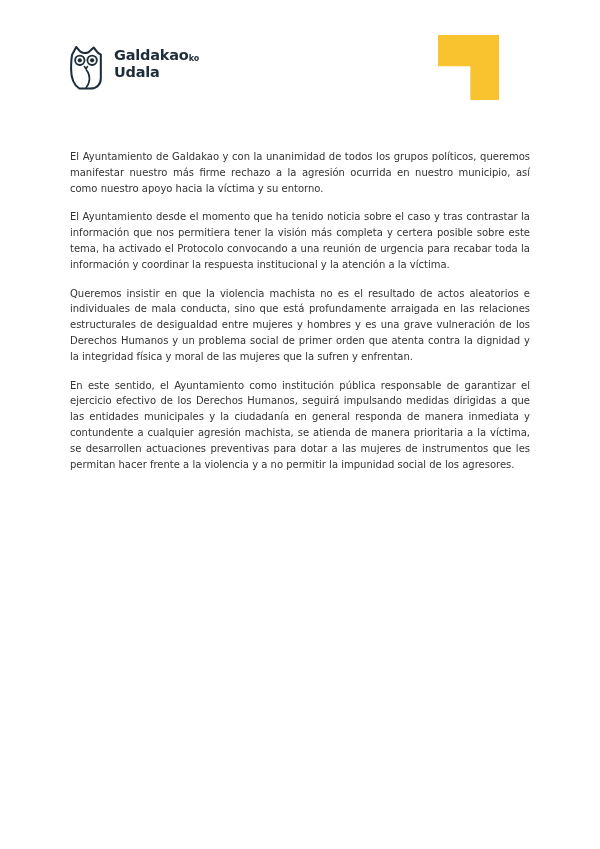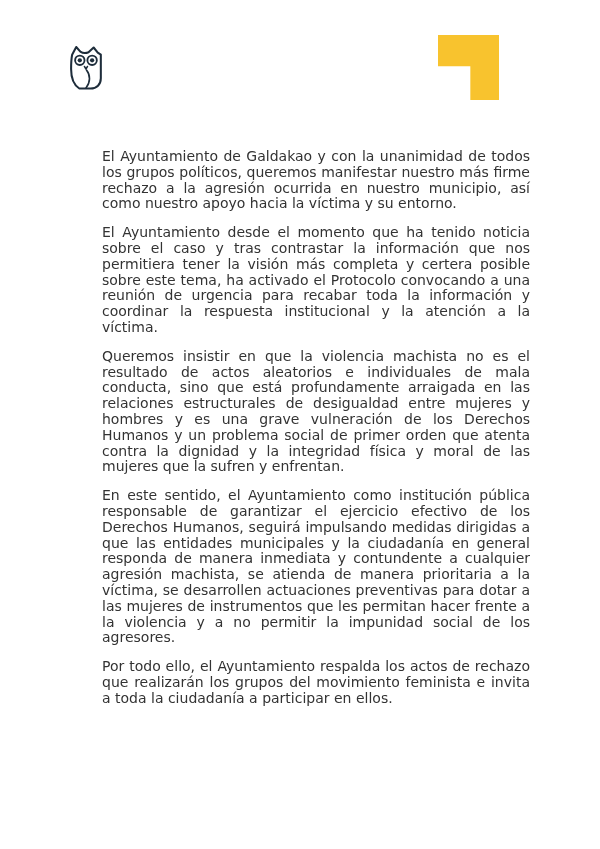--- a/index.html
+++ b/index.html
@@ -64,26 +64,25 @@
   }
   .doc-title {
     font-size: 11px;
     font-weight: 700;
     line-height: 16px;
     color: #1a1a1a;
     letter-spacing: 0.2px;
     margin-bottom: 24px;
   }
   .doc-paragraph {
-    font-size: 14px;
+    font-size: 10px;
     line-height: 15.8px;
     color: #333333;
     text-align: justify;
     margin-bottom: 13px;
-    margin-left: 32px;
   }
 </style>
 </head>
 <body>
 
 <div class="page">
 
   <div class="logo">
     <span>
       <svg class="logo-owl" viewBox="0 0 40 46" xmlns="http://www.w3.org/2000/svg">
@@ -97,25 +96,28 @@
           <circle cx="24.5" cy="15.5" r="4.6" stroke-width="1.8"></circle>
 
           <path d="M17 21.5 L18.5 24 L20 21.5" stroke-width="1.5"></path>
         </g>
         <g fill="#1e2d3b" stroke="none">
           <circle cx="12.5" cy="15.5" r="2.1"></circle>
           <circle cx="24.5" cy="15.5" r="2.1"></circle>
         </g>
       </svg>
     </span>
+    <div class="logo-text">
+      <div><span>Galdakao</span><span class="ko">ko</span></div>
+      <div>Udala</div>
+    </div>
   </div>
 
   <div class="corner-decoration"></div>
 
   <div class="content">
     <p class="doc-paragraph">El Ayuntamiento de Galdakao y con la unanimidad de todos los grupos políticos, queremos manifestar nuestro más firme rechazo a la agresión ocurrida en nuestro municipio, así como nuestro apoyo hacia la víctima y su entorno.</p>
     <p class="doc-paragraph">El Ayuntamiento desde el momento que ha tenido noticia sobre el caso y tras contrastar la información que nos permitiera tener la visión más completa y certera posible sobre este tema, ha activado el Protocolo convocando a una reunión de urgencia para recabar toda la información y coordinar la respuesta institucional y la atención a la víctima.</p>
     <p class="doc-paragraph">Queremos insistir en que la violencia machista no es el resultado de actos aleatorios e individuales de mala conducta, sino que está profundamente arraigada en las relaciones estructurales de desigualdad entre mujeres y hombres y es una grave vulneración de los Derechos Humanos y un problema social de primer orden que atenta contra la dignidad y la integridad física y moral de las mujeres que la sufren y enfrentan.</p>
     <p class="doc-paragraph">En este sentido, el Ayuntamiento como institución pública responsable de garantizar el ejercicio efectivo de los Derechos Humanos, seguirá impulsando medidas dirigidas a que las entidades municipales y la ciudadanía en general responda de manera inmediata y contundente a cualquier agresión machista, se atienda de manera prioritaria a la víctima, se desarrollen actuaciones preventivas para dotar a las mujeres de instrumentos que les permitan hacer frente a la violencia y a no permitir la impunidad social de los agresores.</p>
-    <p class="doc-paragraph">Por todo ello, el Ayuntamiento respalda los actos de rechazo que realizarán los grupos del movimiento feminista e invita a toda la ciudadanía a participar en ellos.</p>
   </div>
 
 </div>
 
 </body></html>

